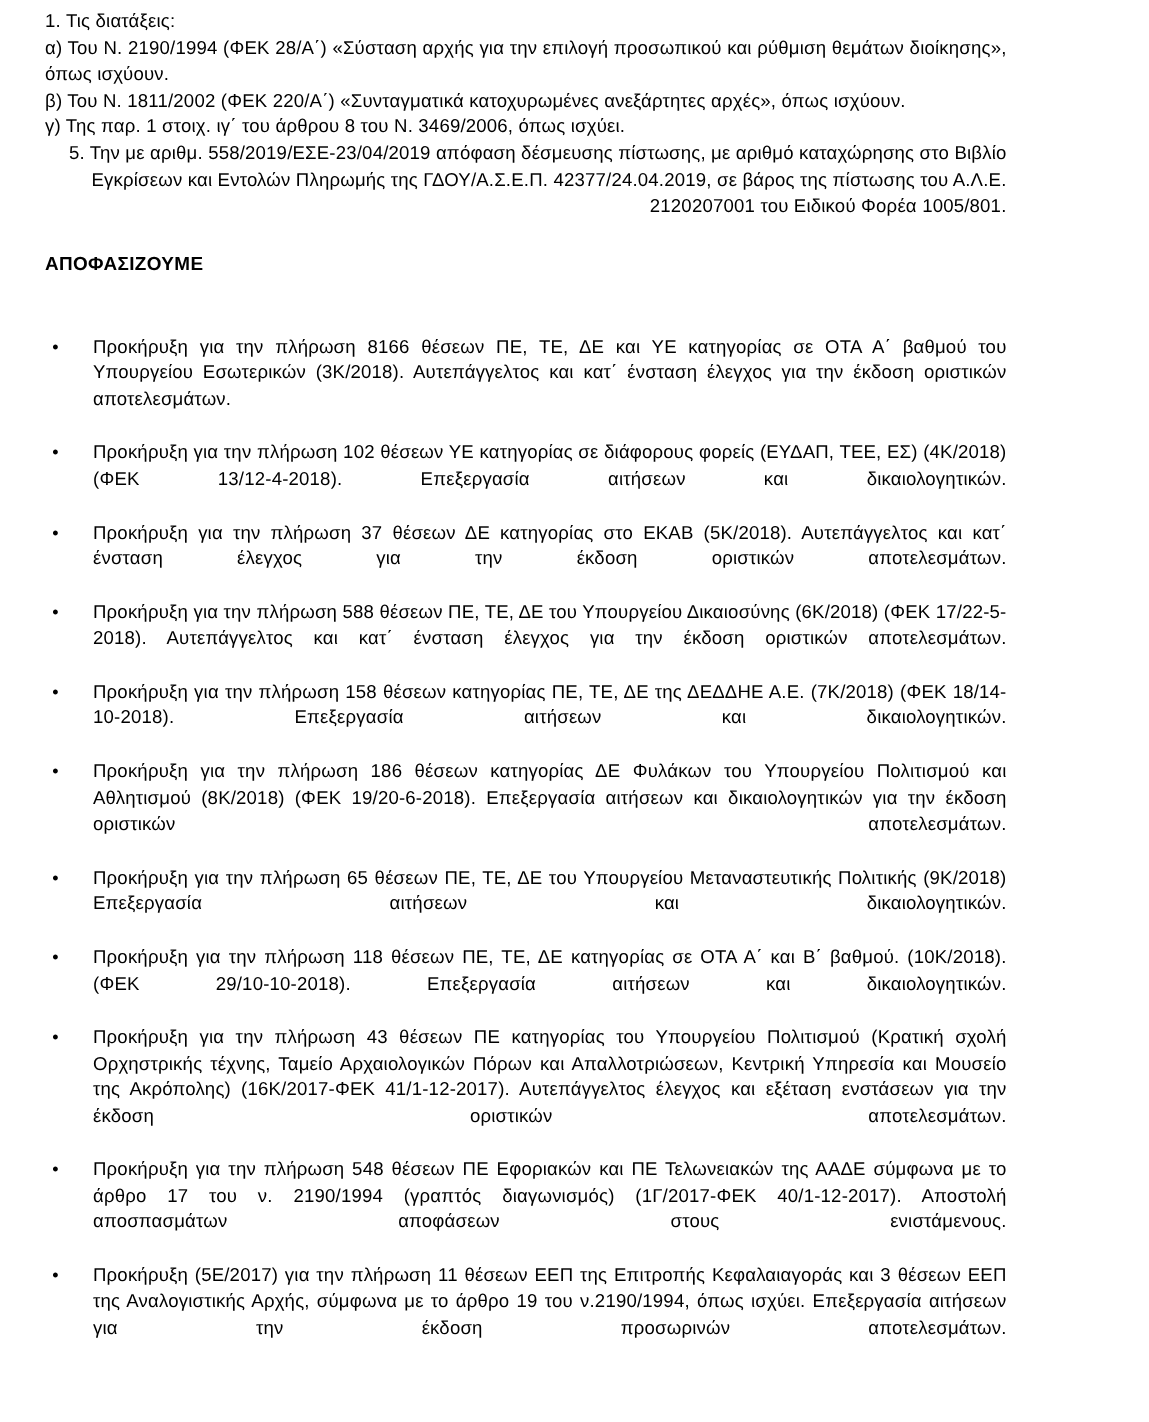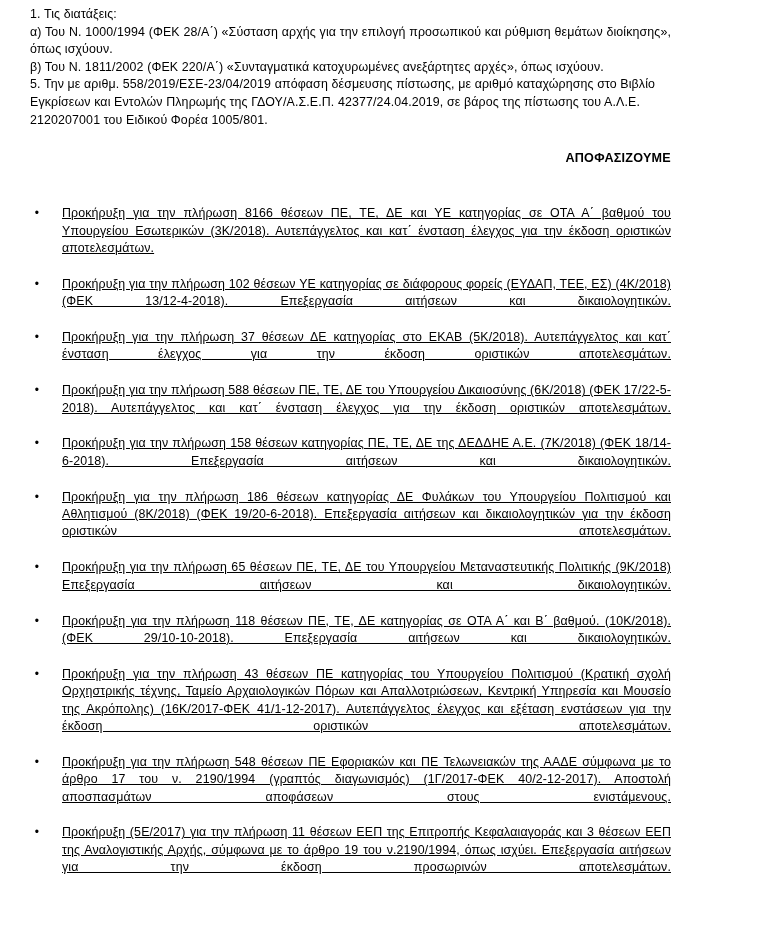--- a/index.html
+++ b/index.html
@@ -32,26 +32,26 @@
   .prov-line {
     font-size: 12.4px;
     line-height: 17.6px;
     text-align: justify;
     text-justify: inter-word;
     margin: 0;
     padding: 0;
     letter-spacing: 0.01em;
   }
   .prov-line:last-child {
-    text-align: left;
+    text-align: right;
   }
 
   
   .decision-heading {
-    text-align: right;
+    text-align: left;
     font-weight: bold;
     font-size: 12.6px;
     line-height: 16px;
     letter-spacing: 0.02em;
     margin: 21px 0 0 0;
     padding: 0;
   }
 
   
   .announcements {
@@ -74,38 +74,38 @@
     left: 0;
     top: 0;
     width: 14px;
     text-align: center;
     font-size: 12px;
     line-height: 17.4px;
     color: #000;
   }
   .announcement-text {
     display: block;
-    text-decoration: underline;
   }
   
   .announcement-text::after {
     content: "";
     display: inline-block;
     width: 100%;
   }
 </style>
 </head>
 <body>
 
 <div class="page">
 
   <section class="preamble">
     <p class="prov-line">1. Τις διατάξεις:</p>
-    <p class="prov-line">α) Του Ν. 1000/1994 (ΦΕΚ 28/Α΄) «Σύσταση αρχής για την επιλογή προσωπικού και ρύθμιση θεμάτων διοίκησης», όπως ισχύουν.</p>
+    <p class="prov-line">α) Του Ν. 2190/1994 (ΦΕΚ 28/Α΄) «Σύσταση αρχής για την επιλογή προσωπικού και ρύθμιση θεμάτων διοίκησης», όπως ισχύουν.</p>
     <p class="prov-line">β) Του Ν. 1811/2002 (ΦΕΚ 220/Α΄) «Συνταγματικά κατοχυρωμένες ανεξάρτητες αρχές», όπως ισχύουν.</p>
+    <p class="prov-line">γ) Της παρ. 1 στοιχ. ιγ΄ του άρθρου 8 του Ν. 3469/2006, όπως ισχύει.</p>
     <p class="prov-line">5. Την με αριθμ. 558/2019/ΕΣΕ-23/04/2019 απόφαση δέσμευσης πίστωσης, με αριθμό καταχώρησης στο Βιβλίο Εγκρίσεων και Εντολών Πληρωμής της ΓΔΟΥ/Α.Σ.Ε.Π. 42377/24.04.2019, σε βάρος της πίστωσης του Α.Λ.Ε. 2120207001 του Ειδικού Φορέα 1005/801.</p>
   </section>
 
   <h2 class="decision-heading">ΑΠΟΦΑΣΙΖΟΥΜΕ</h2>
 
   <ul class="announcements">
     <li class="announcement">
       <span class="bullet">•</span>
       <span class="announcement-text">Προκήρυξη για την πλήρωση 8166 θέσεων ΠΕ, ΤΕ, ΔΕ και ΥΕ κατηγορίας σε ΟΤΑ Α΄ βαθμού του Υπουργείου Εσωτερικών (3Κ/2018). Αυτεπάγγελτος και κατ΄ ένσταση έλεγχος για την έκδοση οριστικών αποτελεσμάτων.</span>
     </li>
@@ -116,41 +116,41 @@
     <li class="announcement">
       <span class="bullet">•</span>
       <span class="announcement-text">Προκήρυξη για την πλήρωση 37 θέσεων ΔΕ κατηγορίας στο ΕΚΑΒ (5Κ/2018). Αυτεπάγγελτος και κατ΄ ένσταση έλεγχος για την έκδοση οριστικών αποτελεσμάτων.</span>
     </li>
     <li class="announcement">
       <span class="bullet">•</span>
       <span class="announcement-text">Προκήρυξη για την πλήρωση 588 θέσεων ΠΕ, ΤΕ, ΔΕ του Υπουργείου Δικαιοσύνης (6Κ/2018) (ΦΕΚ 17/22-5-2018). Αυτεπάγγελτος και κατ΄ ένσταση έλεγχος για την έκδοση οριστικών αποτελεσμάτων.</span>
     </li>
     <li class="announcement">
       <span class="bullet">•</span>
-      <span class="announcement-text">Προκήρυξη για την πλήρωση 158 θέσεων κατηγορίας ΠΕ, ΤΕ, ΔΕ της ΔΕΔΔΗΕ Α.Ε. (7Κ/2018) (ΦΕΚ 18/14-6-2018). Επεξεργασία αιτήσεων και δικαιολογητικών.</span>
+      <span class="announcement-text">Προκήρυξη για την πλήρωση 158 θέσεων κατηγορίας ΠΕ, ΤΕ, ΔΕ της ΔΕΔΔΗΕ Α.Ε. (7Κ/2018) (ΦΕΚ 18/14-10-2018). Επεξεργασία αιτήσεων και δικαιολογητικών.</span>
     </li>
     <li class="announcement">
       <span class="bullet">•</span>
       <span class="announcement-text">Προκήρυξη για την πλήρωση 186 θέσεων κατηγορίας ΔΕ Φυλάκων του Υπουργείου Πολιτισμού και Αθλητισμού (8Κ/2018) (ΦΕΚ 19/20-6-2018). Επεξεργασία αιτήσεων και δικαιολογητικών για την έκδοση οριστικών αποτελεσμάτων.</span>
     </li>
     <li class="announcement">
       <span class="bullet">•</span>
       <span class="announcement-text">Προκήρυξη για την πλήρωση 65 θέσεων ΠΕ, ΤΕ, ΔΕ του Υπουργείου Μεταναστευτικής Πολιτικής (9Κ/2018) Επεξεργασία αιτήσεων και δικαιολογητικών.</span>
     </li>
     <li class="announcement">
       <span class="bullet">•</span>
       <span class="announcement-text">Προκήρυξη για την πλήρωση 118 θέσεων ΠΕ, ΤΕ, ΔΕ κατηγορίας σε ΟΤΑ Α΄ και Β΄ βαθμού. (10Κ/2018). (ΦΕΚ 29/10-10-2018). Επεξεργασία αιτήσεων και δικαιολογητικών.</span>
     </li>
     <li class="announcement">
       <span class="bullet">•</span>
       <span class="announcement-text">Προκήρυξη για την πλήρωση 43 θέσεων ΠΕ κατηγορίας του Υπουργείου Πολιτισμού (Κρατική σχολή Ορχηστρικής τέχνης, Ταμείο Αρχαιολογικών Πόρων και Απαλλοτριώσεων, Κεντρική Υπηρεσία και Μουσείο της Ακρόπολης) (16Κ/2017-ΦΕΚ 41/1-12-2017). Αυτεπάγγελτος έλεγχος και εξέταση ενστάσεων για την έκδοση οριστικών αποτελεσμάτων.</span>
     </li>
     <li class="announcement">
       <span class="bullet">•</span>
-      <span class="announcement-text">Προκήρυξη για την πλήρωση 548 θέσεων ΠΕ Εφοριακών και ΠΕ Τελωνειακών της ΑΑΔΕ σύμφωνα με το άρθρο 17 του ν. 2190/1994 (γραπτός διαγωνισμός) (1Γ/2017-ΦΕΚ 40/2-12-2017). Αποστολή αποσπασμάτων αποφάσεων στους ενιστάμενους.</span>
+      <span class="announcement-text">Προκήρυξη για την πλήρωση 548 θέσεων ΠΕ Εφοριακών και ΠΕ Τελωνειακών της ΑΑΔΕ σύμφωνα με το άρθρο 17 του ν. 2190/1994 (γραπτός διαγωνισμός) (1Γ/2017-ΦΕΚ 40/1-12-2017). Αποστολή αποσπασμάτων αποφάσεων στους ενιστάμενους.</span>
     </li>
     <li class="announcement">
       <span class="bullet">•</span>
       <span class="announcement-text">Προκήρυξη (5Ε/2017) για την πλήρωση 11 θέσεων ΕΕΠ της Επιτροπής Κεφαλαιαγοράς και 3 θέσεων ΕΕΠ της Αναλογιστικής Αρχής, σύμφωνα με το άρθρο 19 του ν.2190/1994, όπως ισχύει. Επεξεργασία αιτήσεων για την έκδοση προσωρινών αποτελεσμάτων.</span>
     </li>
 
   </ul>
 
 </div>
 

